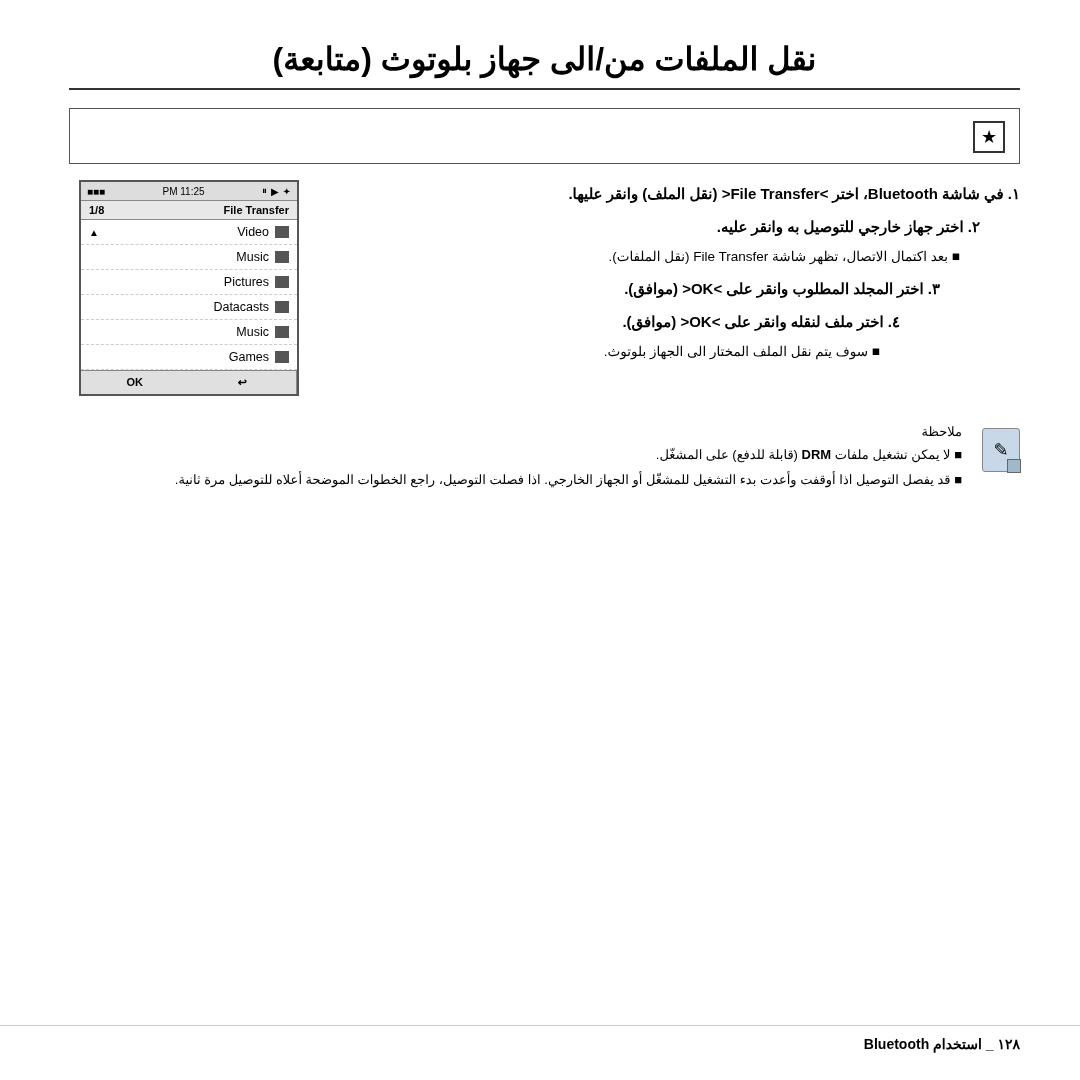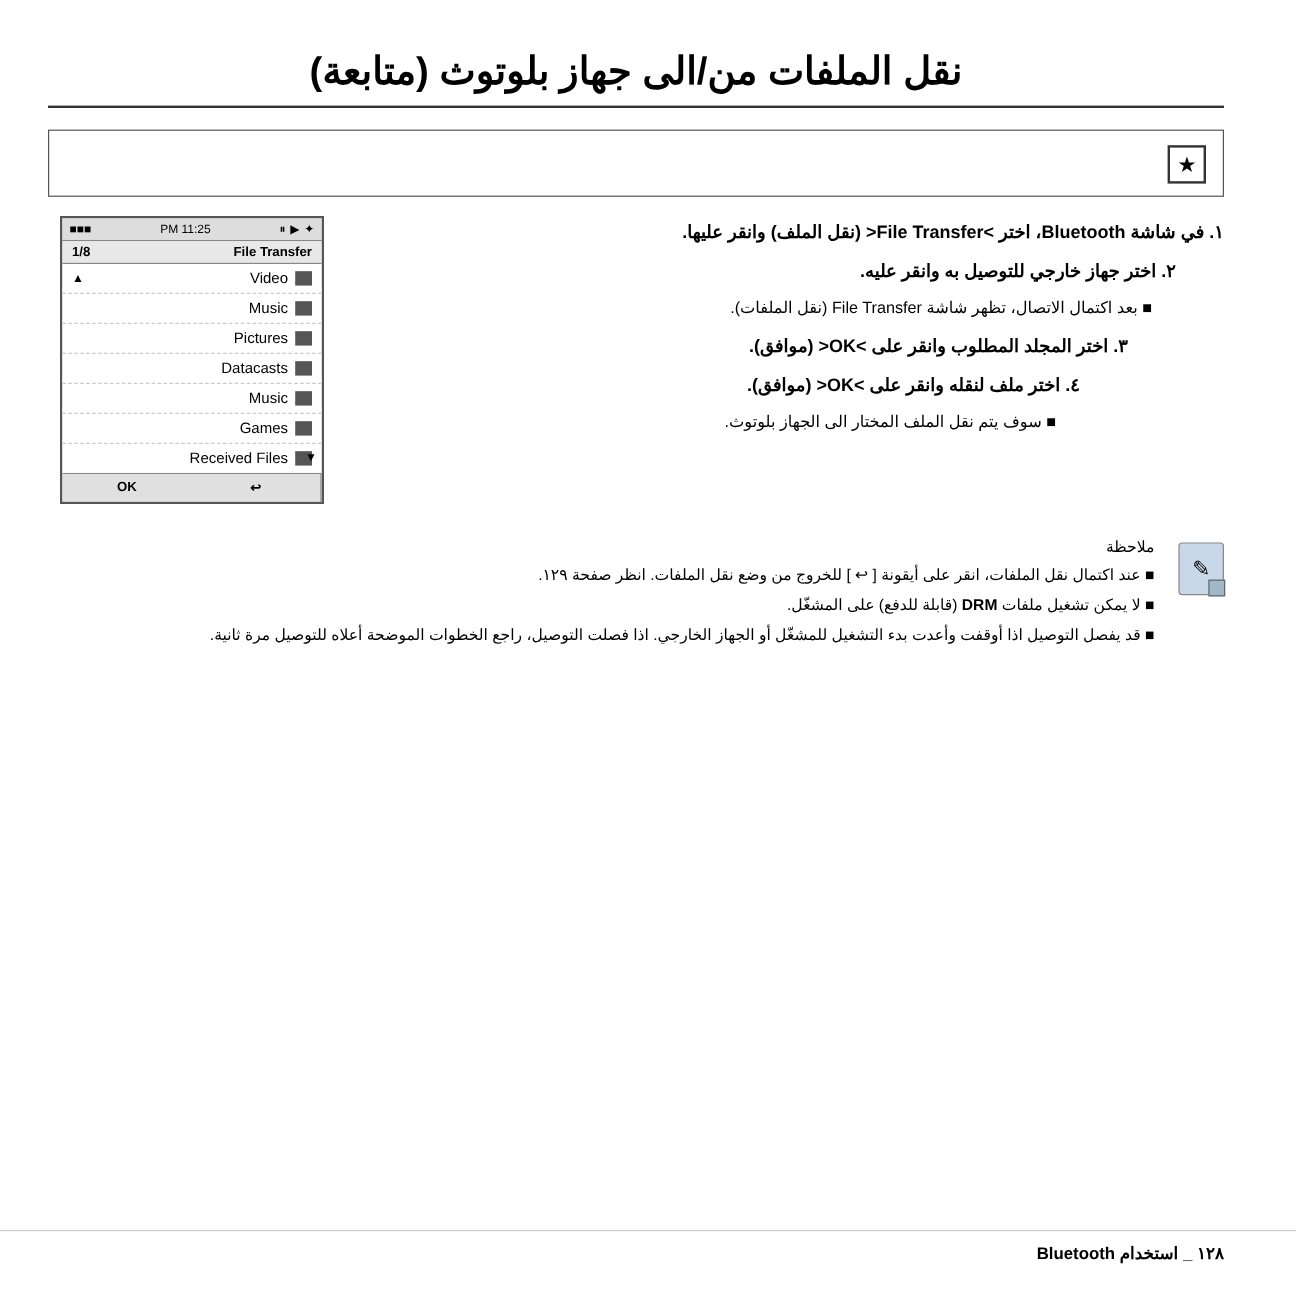--- a/index.html
+++ b/index.html
@@ -8,21 +8,21 @@
       height: 1080px;
       background: #ffffff;
       font-family: Arial, 'Segoe UI', sans-serif;
       position: relative;
       overflow: hidden;
     }
 
     .page {
       width: 1080px;
       height: 956px;
-      padding: 40px 60px 30px 40px;
+      padding: 40px 60px 30px 69px;
       direction: rtl;
     }
 
     
     .main-title {
       text-align: center;
       font-size: 32px;
       font-weight: bold;
       margin-bottom: 10px;
       direction: rtl;
@@ -385,44 +385,38 @@
             <span>Datacasts</span>
           </li>
           <li class="menu-item">
             <span class="menu-icon"></span>
             <span>Music</span>
           </li>
           <li class="menu-item">
             <span class="menu-icon"></span>
             <span>Games</span>
           </li>
-          <li class="menu-item menu-item-last">
-            <span class="menu-icon"></span>
-            <span>Received Files</span>
-            <span class="scroll-indicator">▼</span>
-          </li>
         </ul>
 
         <div class="device-footer">
           <div class="device-footer-btn">↩</div>
           <div class="device-footer-btn">OK</div>
         </div>
       </div>
 
     </div>
 
   </div>
 
   <div class="notes-section">
     <div class="notes-icon">
       <div class="notes-icon-inner">✎</div>
     </div>
     <div class="notes-text">
       <div class="notes-label">ملاحظة</div>
-      <div class="note-item">عند اكتمال نقل الملفات، انقر على أيقونة [ ↩ ] للخروج من وضع نقل الملفات. انظر صفحة ١٢٩.</div>
       <div class="note-item">لا يمكن تشغيل ملفات <span style="font-weight:bold;">DRM</span> (قابلة للدفع) على المشغّل.</div>
       <div class="note-item">قد يفصل التوصيل اذا أوقفت وأعدت بدء التشغيل للمشغّل أو الجهاز الخارجي. اذا فصلت التوصيل، راجع الخطوات الموضحة أعلاه للتوصيل مرة ثانية.</div>
     </div>
   </div>
 
   <div class="page-footer">
     <span class="footer-text">١٢٨ _ استخدام  Bluetooth</span>
   </div>
 
 </div>

